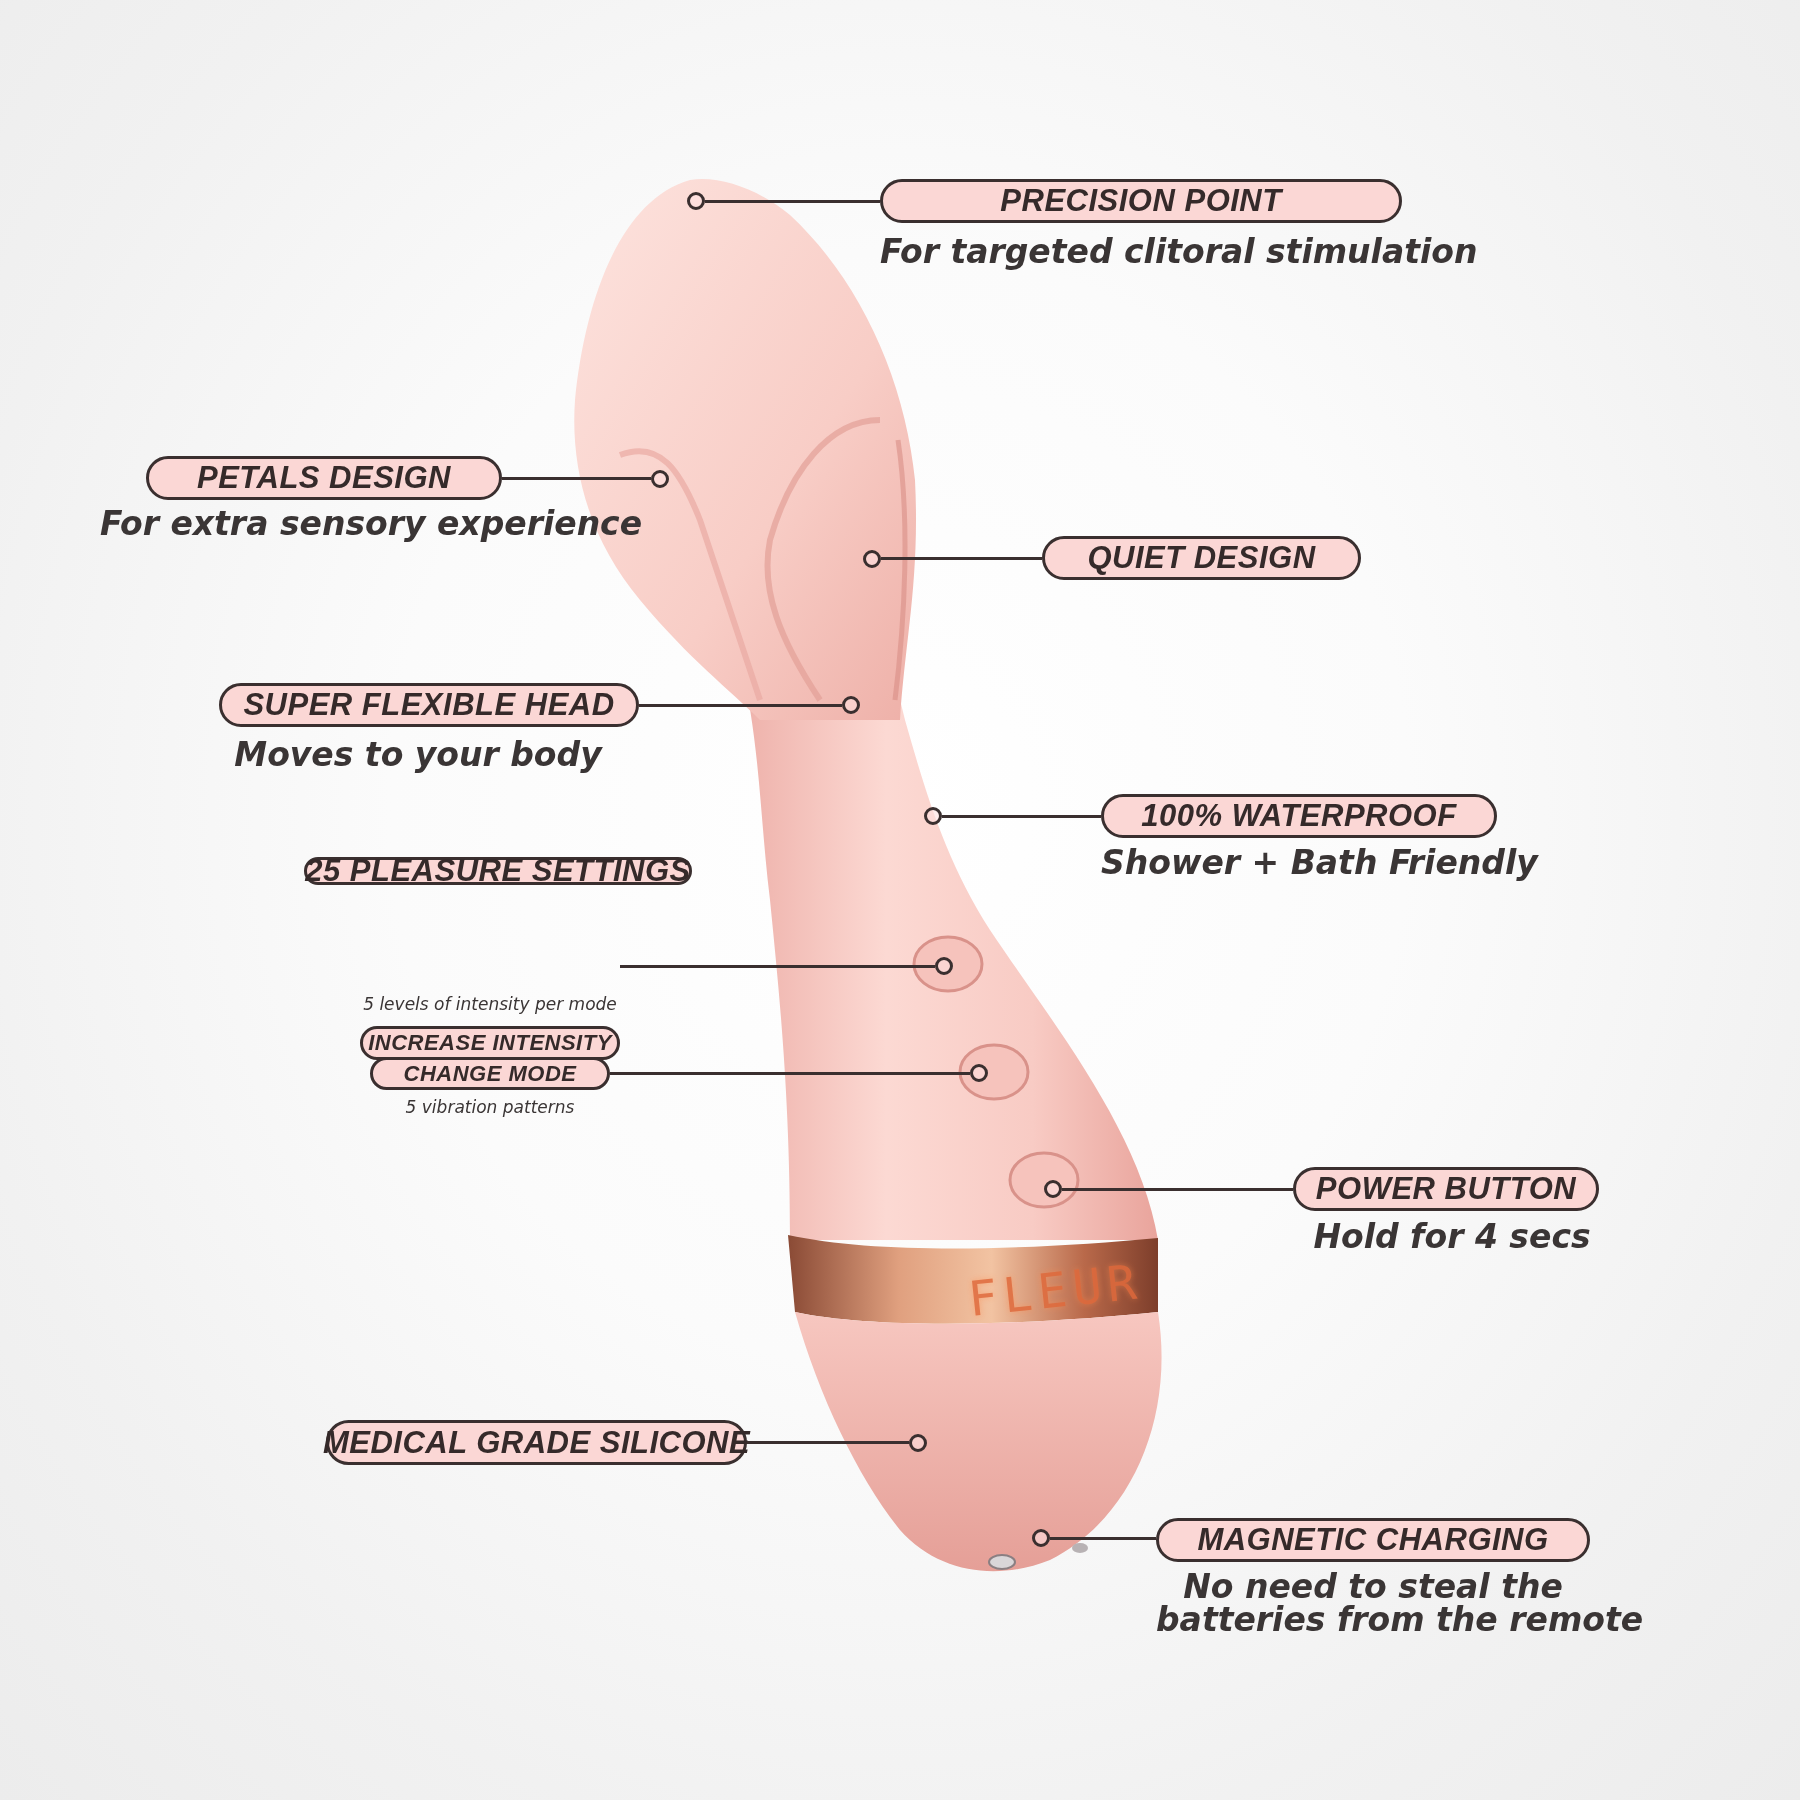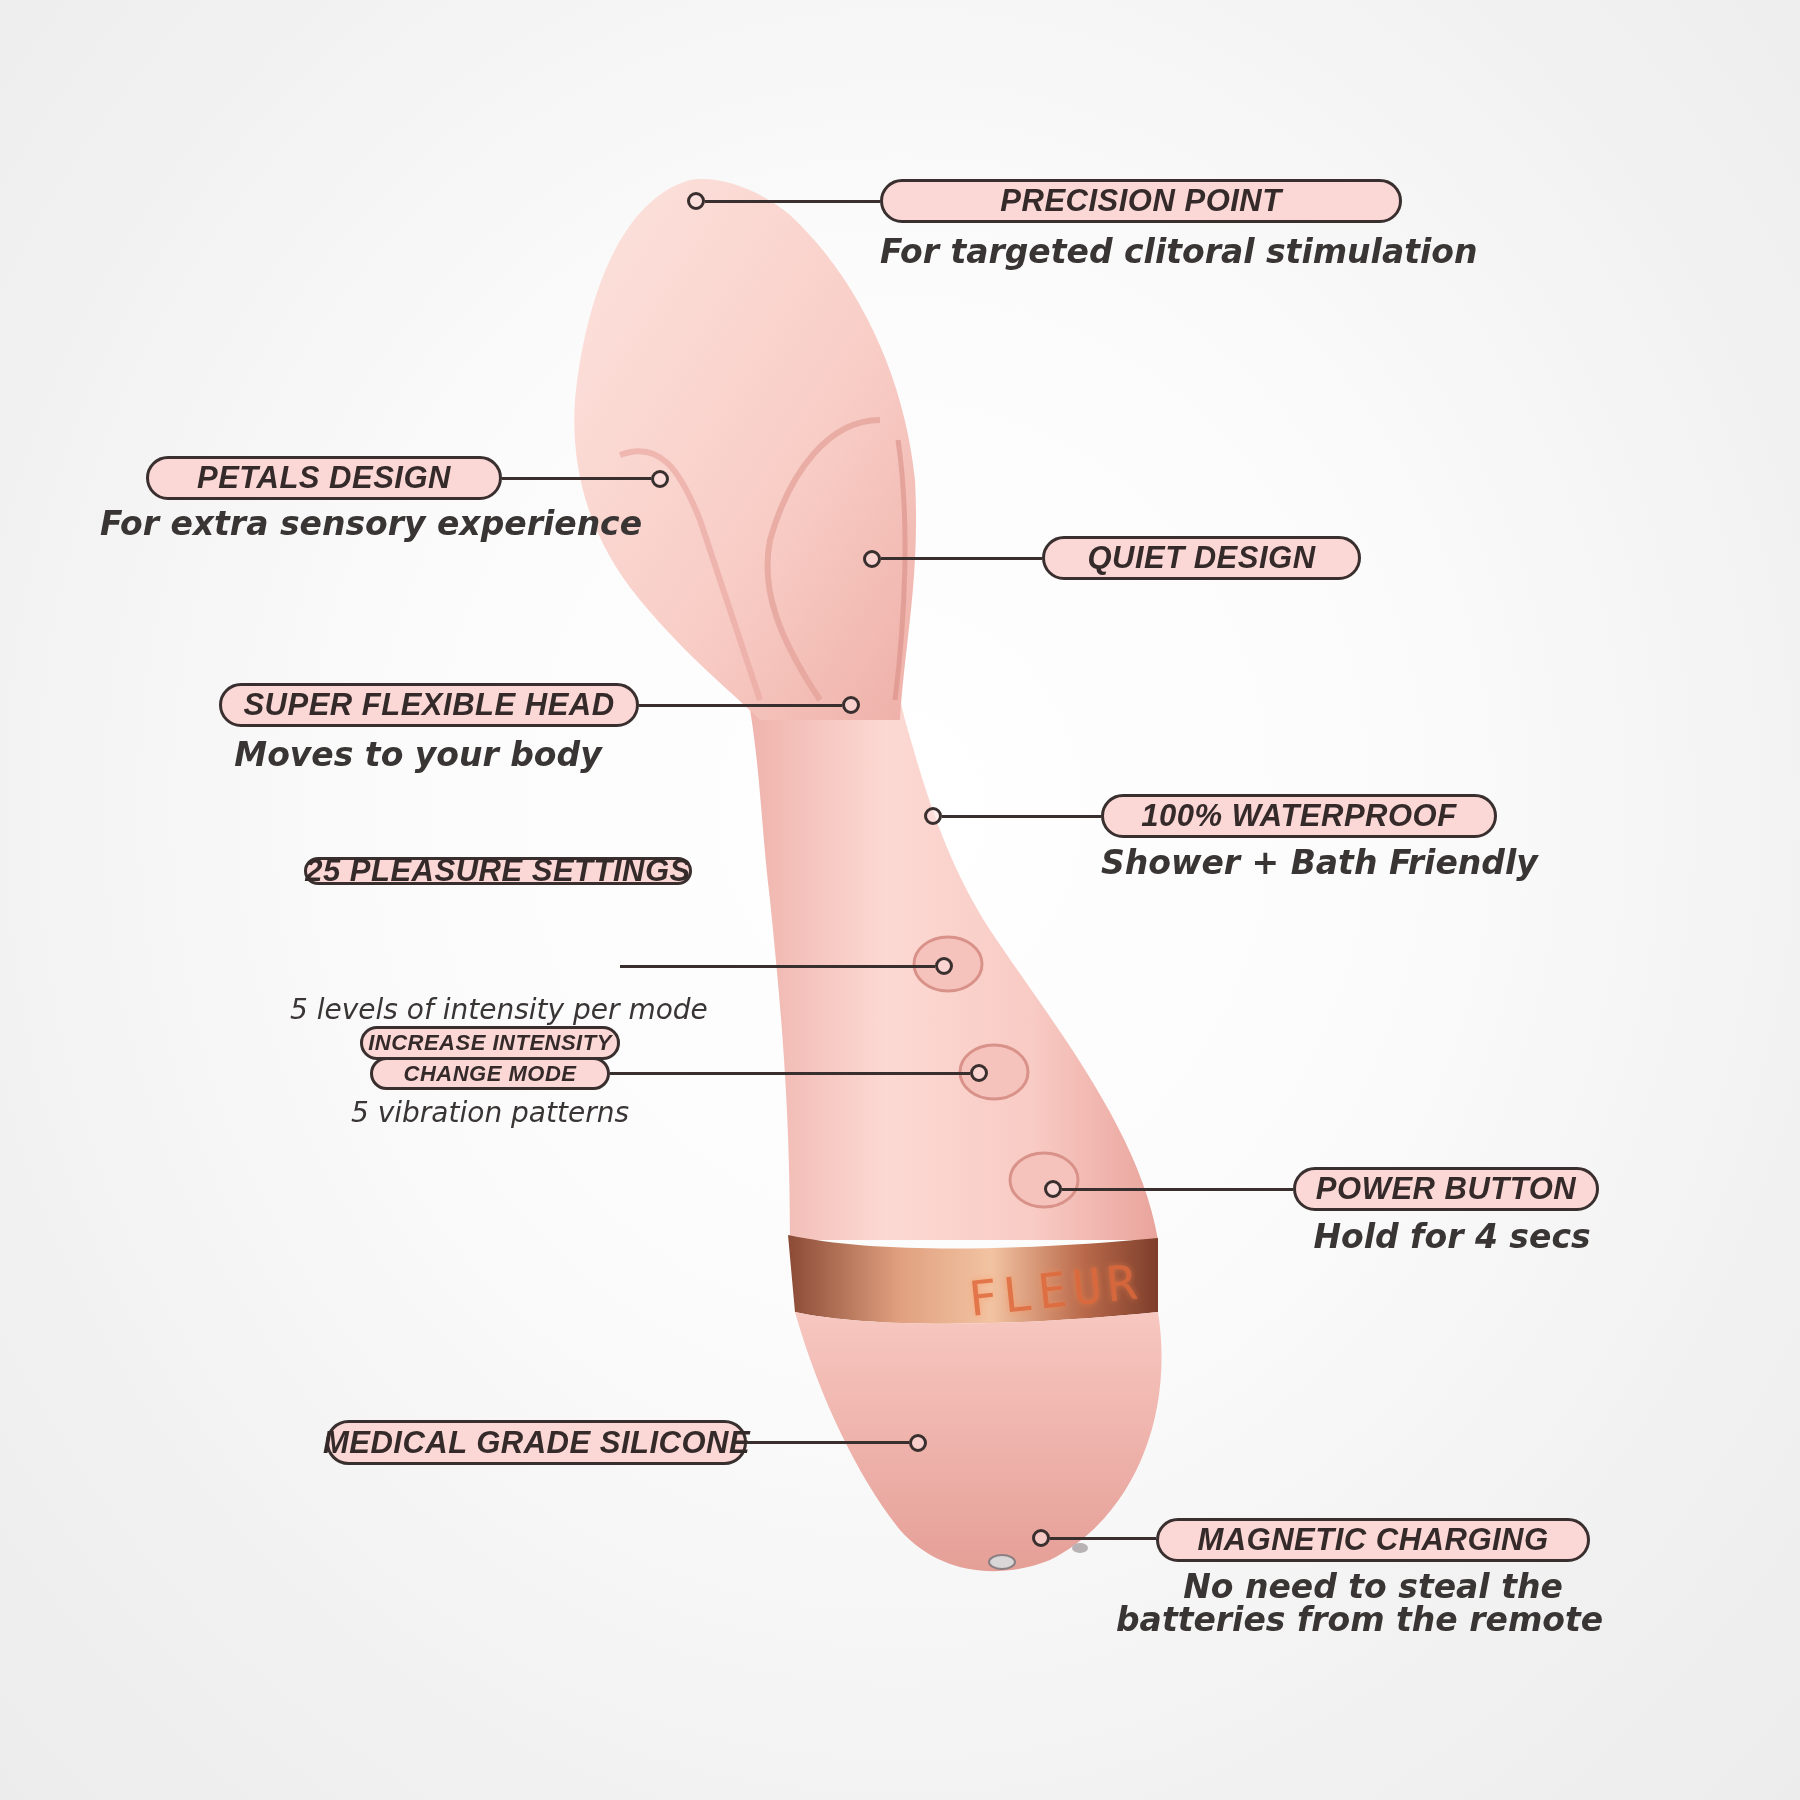--- a/index.html
+++ b/index.html
@@ -18,21 +18,21 @@
     letter-spacing: 0.5px; white-space: nowrap;
   }
   .pill.lg { font-size: 31px; }
   .pill.sm { font-size: 22px; border-radius: 20px; }
   .sub {
     position: absolute; color: #3a3535; font-style: italic;
     font-family: "DejaVu Sans", "Liberation Sans", sans-serif;
     white-space: nowrap; text-align: center; line-height: 1.0;
   }
   .sub.lg { font-size: 33px; font-weight: bold; }
-  .sub.sm { font-size: 28px; }
+  .sub.sm { font-size: 17px; }
   .line { position: absolute; height: 3px; background: #3a2f2f; }
   .dot {
     position: absolute; width: 18px; height: 18px; box-sizing: border-box;
     border: 3px solid #3a2f2f; border-radius: 50%; background: rgba(255,225,225,0.6);
     transform: translate(-50%, -50%);
   }
   .brand {
     position: absolute; font-family: "DejaVu Sans Mono", monospace; font-size: 48px;
     letter-spacing: 6px; color: #e06a3c; transform: rotate(-6deg);
     opacity: 0.85; text-shadow: 0 0 6px rgba(255,140,80,0.6);
@@ -148,13 +148,13 @@
 <div class="sub lg" style="left:1293px; top:1220px; width:318px;">Hold for 4 secs</div>
 
 <div class="pill lg" style="left:326px; top:1420px; width:421px; height:45px;">MEDICAL GRADE SILICONE</div>
 <div class="line" style="left:747px; top:1441px; width:162px;"></div>
 <div class="dot" style="left:918px; top:1443px;"></div>
 
 <div class="dot" style="left:1041px; top:1538px;"></div>
 <div class="line" style="left:1050px; top:1537px; width:106px;"></div>
 <div class="pill lg" style="left:1156px; top:1518px; width:434px; height:44px;">MAGNETIC CHARGING</div>
 <div class="sub lg" style="left:1156px; top:1570px; width:434px;">No need to steal the</div>
-<div class="sub lg" style="left:1116px; top:1603px; width:434px;text-align:center;">batteries from the remote</div>
+<div class="sub lg" style="left:1156px; top:1603px; width:434px;text-align:center;">batteries from the remote</div>
 
 </body></html>

